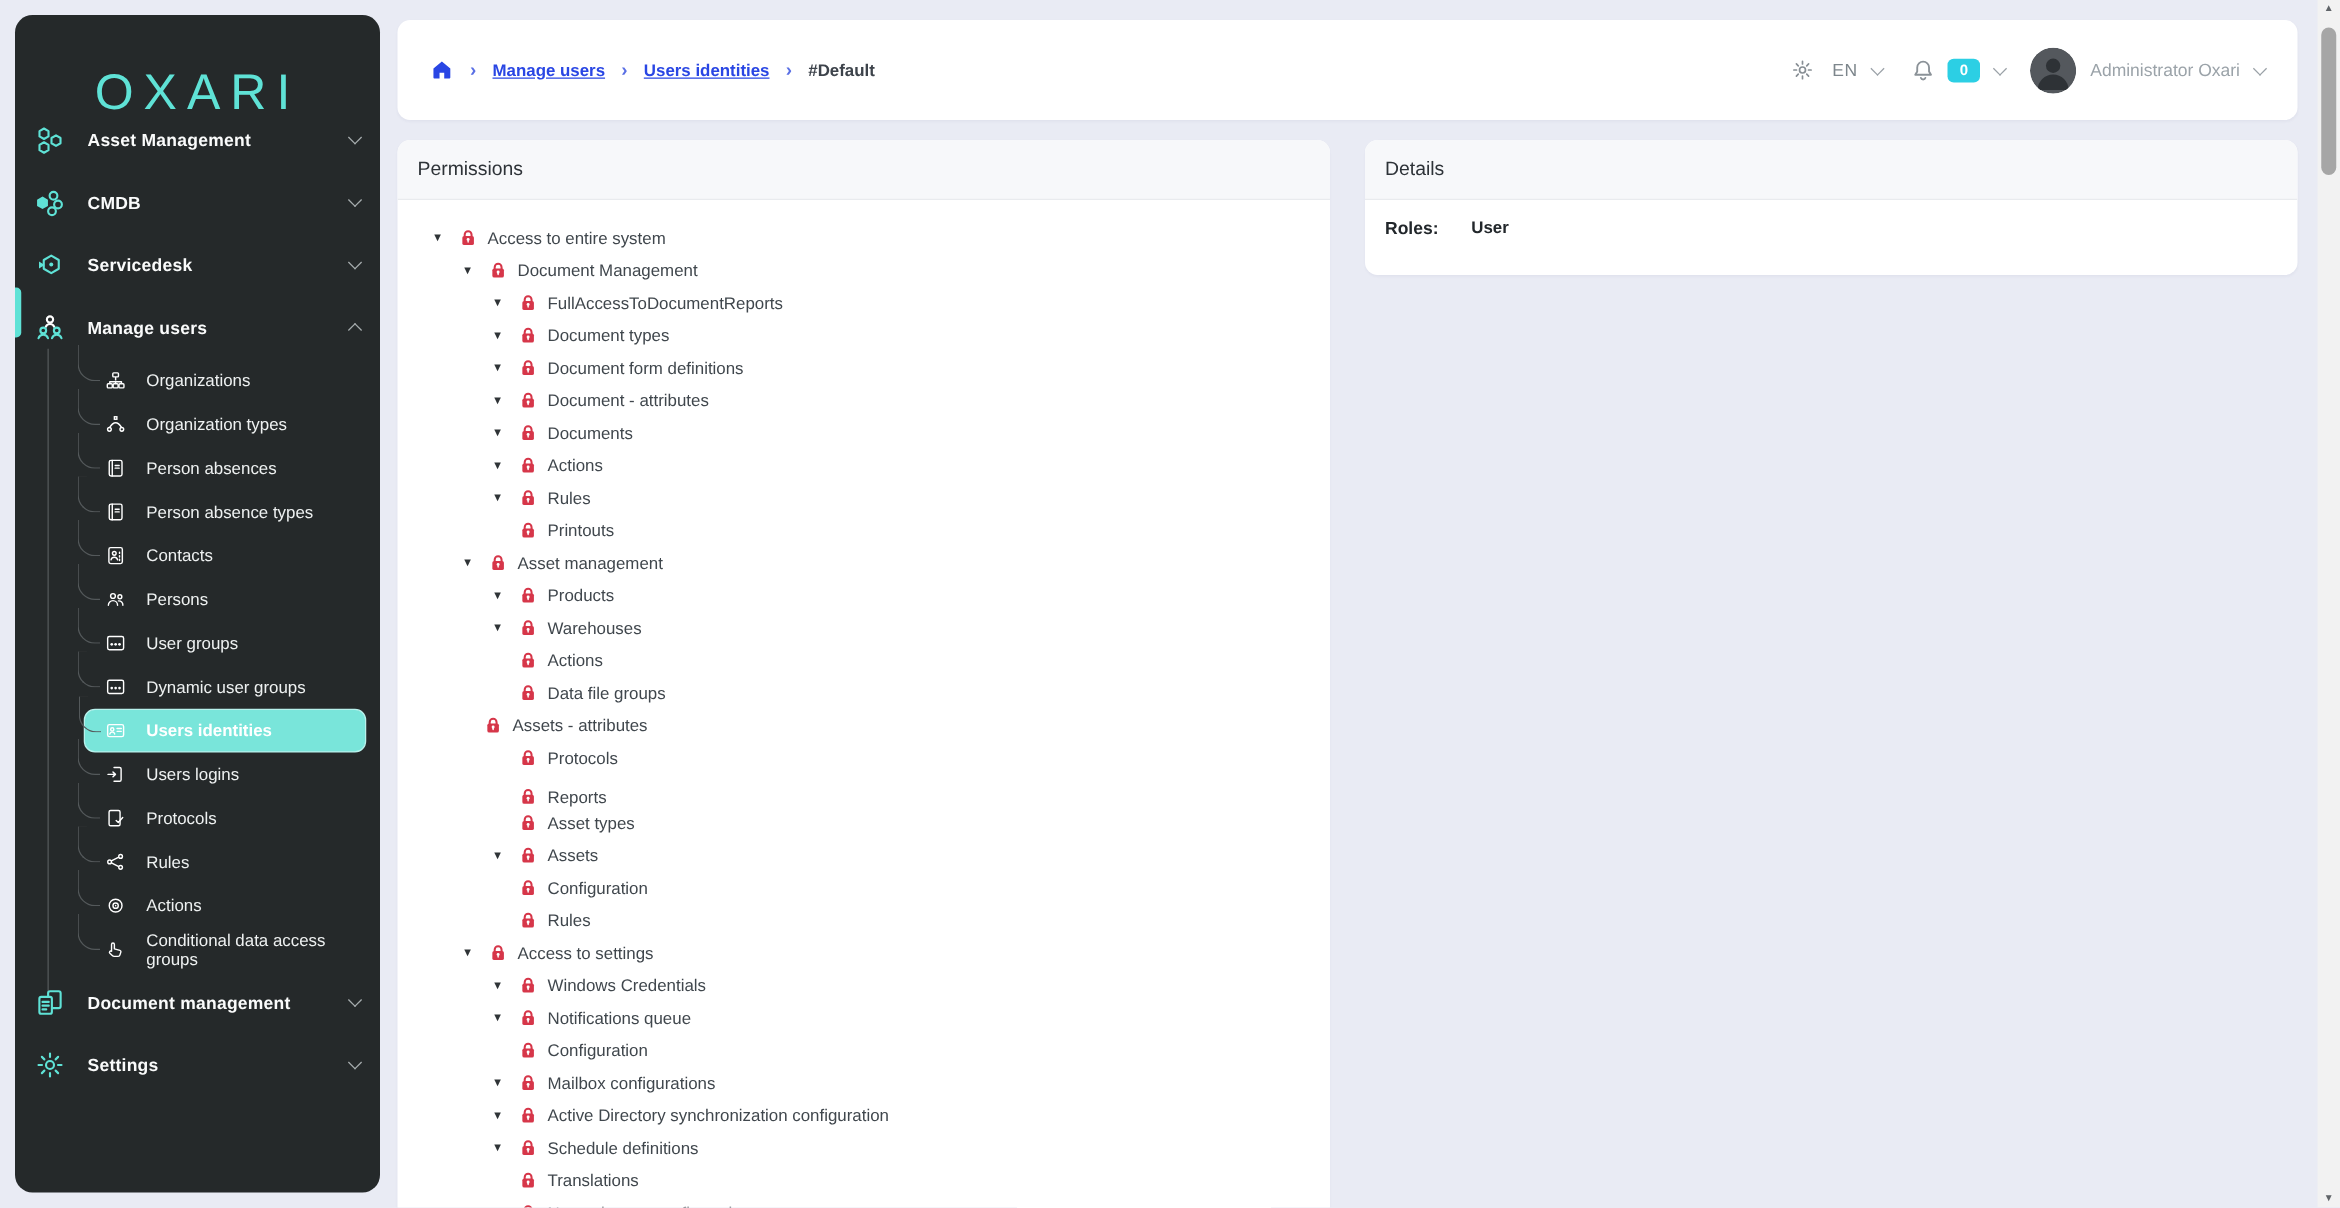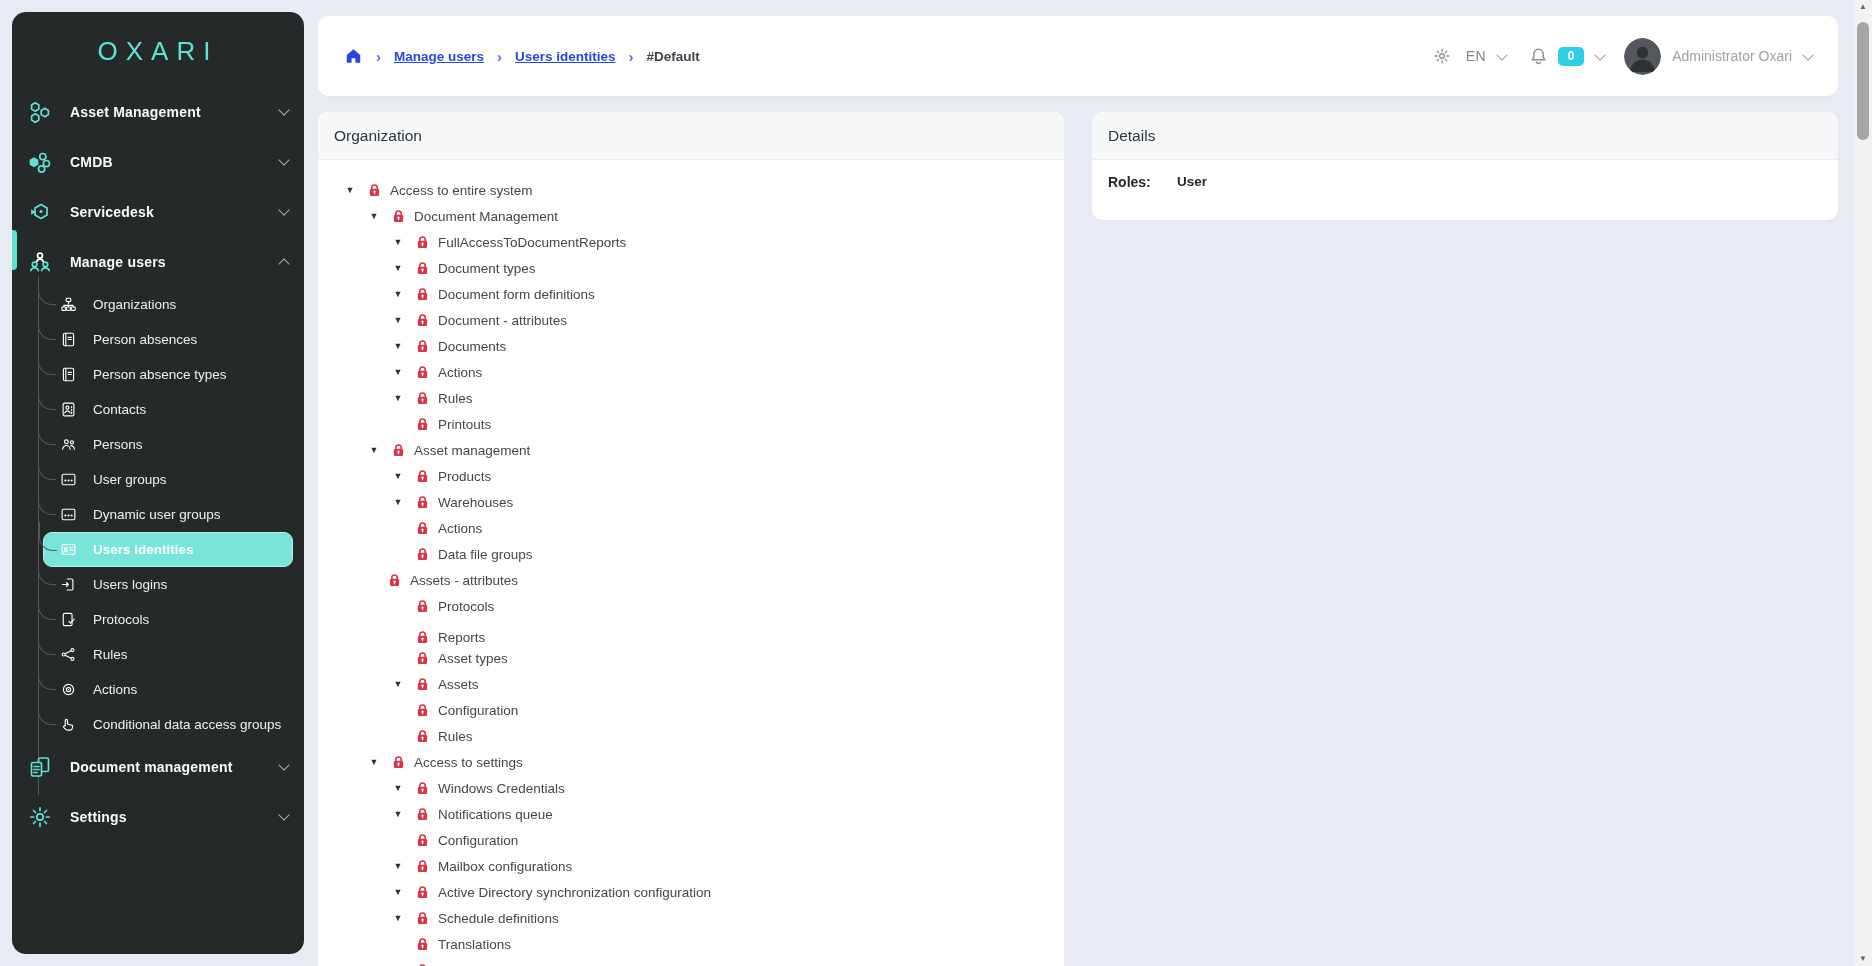--- a/index.html
+++ b/index.html
@@ -7,42 +7,42 @@
     width:1872px;height:966px;overflow:hidden;position:relative;
     background:#e9ebf4;font-family:"Liberation Sans",sans-serif;
     -webkit-font-smoothing:antialiased;
   }
   
   .sidebar{
     position:absolute;left:12px;top:12px;bottom:12px;width:292px;
     background:#25292a;border-radius:14px;z-index:2;
   }
   .logo{
-    text-align:center;padding-top:24px;height:46px;
-    color:#5fe2d6;font-size:26px;font-weight:400;letter-spacing:8px;
+    text-align:center;padding-top:40px;height:46px;
+    color:#5fe2d6;font-size:40px;font-weight:400;letter-spacing:8px;
   }
   .menu{position:absolute;top:75px;left:0;right:0;}
   .group-row{
     position:relative;height:50px;display:flex;align-items:center;
     padding-left:16px;cursor:pointer;
   }
   .group-row .gicon{width:24px;height:24px;color:#5fe2d6;flex:0 0 24px;}
   .group-row .gicon svg{width:24px;height:24px;display:block;}
   .group-label{margin-left:18px;color:#fafbfb;font-size:14px;font-weight:700;letter-spacing:.2px;}
   .chev{
     position:absolute;right:16px;width:7px;height:7px;
     border-right:1.7px solid #a7adaf;border-bottom:1.7px solid #a7adaf;
     transform:rotate(45deg);top:50%;margin-top:-6px;
   }
   .chev.up{transform:rotate(-135deg);margin-top:-2px;}
   .active-bar{
     position:absolute;left:0;top:-20px;width:5px;height:40px;
     background:#5fe2d6;border-radius:0 4px 4px 0;top:218px;
   }
-  .sub-list{position:relative;}
+  .sub-list{position:relative;padding-left:24px;}
   .sub-list::before{
     content:'';position:absolute;left:26px;top:-8px;height:516px;
     border-left:1.5px solid #54595b;
   }
   .sub-row{
     position:relative;height:35px;display:flex;align-items:center;
     padding-left:48px;cursor:pointer;z-index:1;
   }
   .sub-row::before{
     content:'';position:absolute;left:26px;top:-11px;width:17px;height:28px;
@@ -188,20 +188,31 @@
           <span class="sicon">
             <svg viewBox="0 0 24 24" fill="none" stroke="currentColor" stroke-width="1.6" stroke-linejoin="round">
               <rect x="8.8" y="3.2" width="6.4" height="4.6" rx="1"></rect>
               <rect x="2.6" y="15.6" width="5.6" height="4.6" rx="1"></rect>
               <rect x="9.2" y="15.6" width="5.6" height="4.6" rx="1"></rect>
               <rect x="15.8" y="15.6" width="5.6" height="4.6" rx="1"></rect>
               <path d="M12 7.8v4M5.4 15.6v-2.4h13.2v2.4M12 13.2v2.4"></path>
             </svg>
           </span>
           <span class="sub-label">Organizations</span>
+        </div>
+        <div class="sub-row">
+          <span class="sicon">
+            <svg viewBox="0 0 24 24" fill="none" stroke="currentColor" stroke-width="1.6">
+              <path d="M5 16Q12 4.5 19 16"></path>
+              <rect x="10.6" y="3.4" width="2.8" height="2.8"></rect>
+              <circle cx="5" cy="17.6" r="2.1"></circle>
+              <circle cx="19" cy="17.6" r="2.1"></circle>
+            </svg>
+          </span>
+          <span class="sub-label">Organization types</span>
         </div>
         <div class="sub-row">
           <span class="sicon">
             <svg viewBox="0 0 24 24" fill="none" stroke="currentColor" stroke-width="1.6" stroke-linecap="round">
               <rect x="4.8" y="3.2" width="14.4" height="17.6" rx="2"></rect>
               <path d="M8.2 3.2v17.6M11.5 9h4.5M11.5 12h4.5"></path>
             </svg>
           </span>
           <span class="sub-label">Person absences</span>
         </div>
@@ -383,21 +394,21 @@
           </svg>
       </span>
       <span class="username">Administrator Oxari</span>
       <span class="dchev"></span>
     </span>
   </div>
 </header>
 
 <section class="card perm-card">
   <div class="card-head">
-    <span class="card-title">Organization</span>
+    <span class="card-title">Permissions</span>
   </div>
   <div class="tree" id="perm-tree">
       <div class="tree-row" style="padding-left: 27px;">
         <span class="tri">▼</span>
         <span class="lock">
           <svg viewBox="0 0 24 24">
             <path d="M7.6 11V8.4a4.4 4.4 0 0 1 8.8 0V11" fill="none" stroke="#d63649" stroke-width="2.6"></path>
             <rect x="4.6" y="10" width="14.8" height="11.6" rx="2.4" fill="#d63649"></rect>
             <circle cx="12" cy="14.6" r="1.9" fill="#fff"></circle>
             <rect x="11.1" y="15.4" width="1.8" height="3.4" rx="0.9" fill="#fff"></rect>

